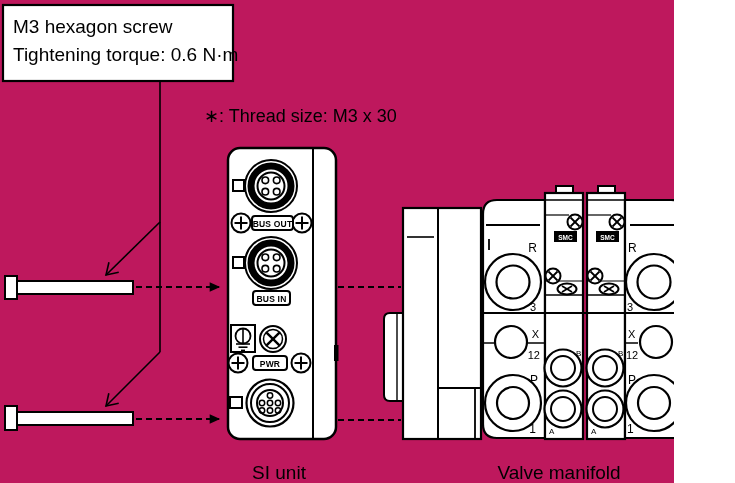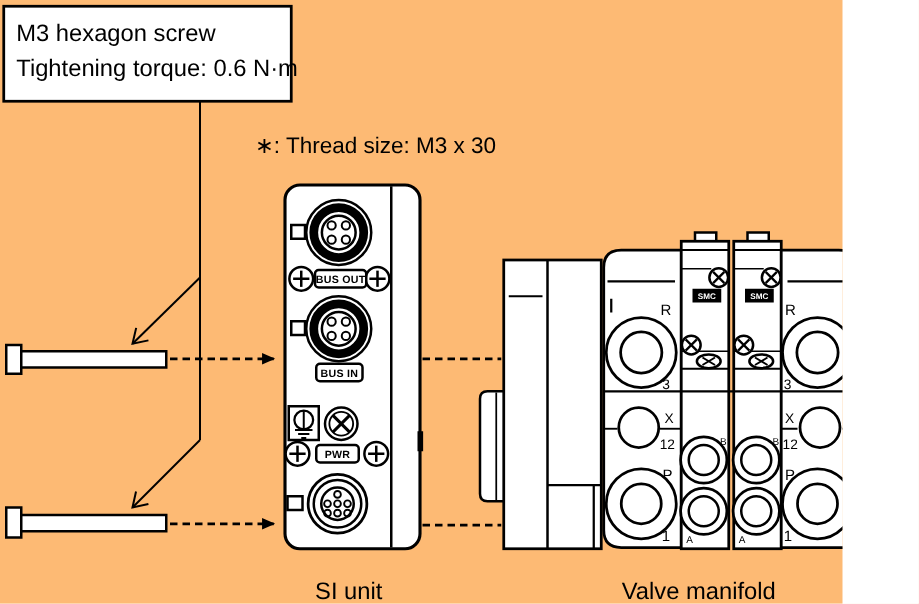--- a/index.html
+++ b/index.html
@@ -1,16 +1,16 @@
 <!DOCTYPE html>
 <html><head>
 <meta charset="utf-8">
 <style>
   html,body{margin:0;padding:0;background:#fff;}
-  #screen{position:relative;width:674px;height:483px;background:#fdba74;overflow:hidden;
+  #screen{position:relative;width:674px;height:483px;background:#be185d;overflow:hidden;
           font-family:"Liberation Sans",sans-serif;}
   svg{position:absolute;left:0;top:0;}
   svg text{font-family:"Liberation Sans",sans-serif;fill:#000;}
   .t-note{font-size:19px;}
   .t-thread{font-size:18px;}
   .t-caption{font-size:19px;}
   .t-port-lg{font-size:12px;}
   .t-port{font-size:11px;}
   .t-port-sm{font-size:8px;}
   .t-conn{font-size:8.5px;font-weight:bold;letter-spacing:.2px;}

